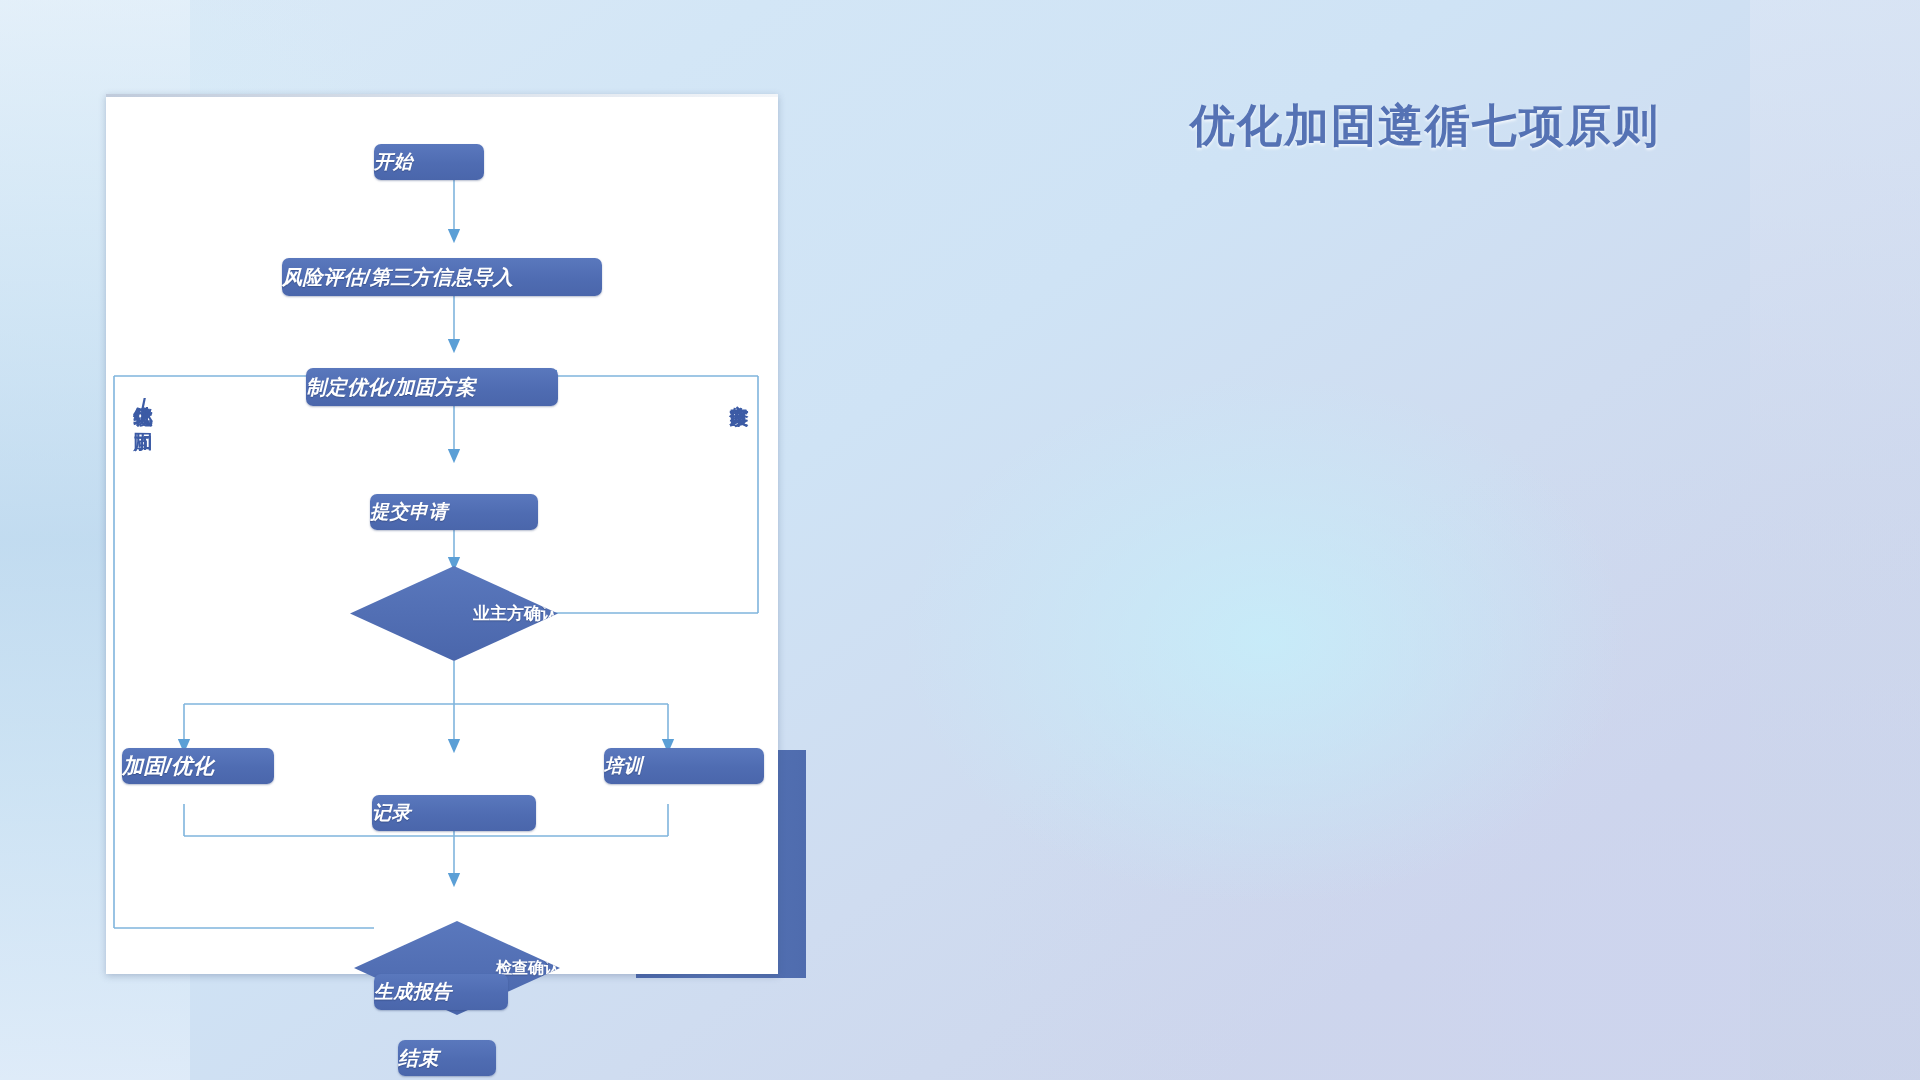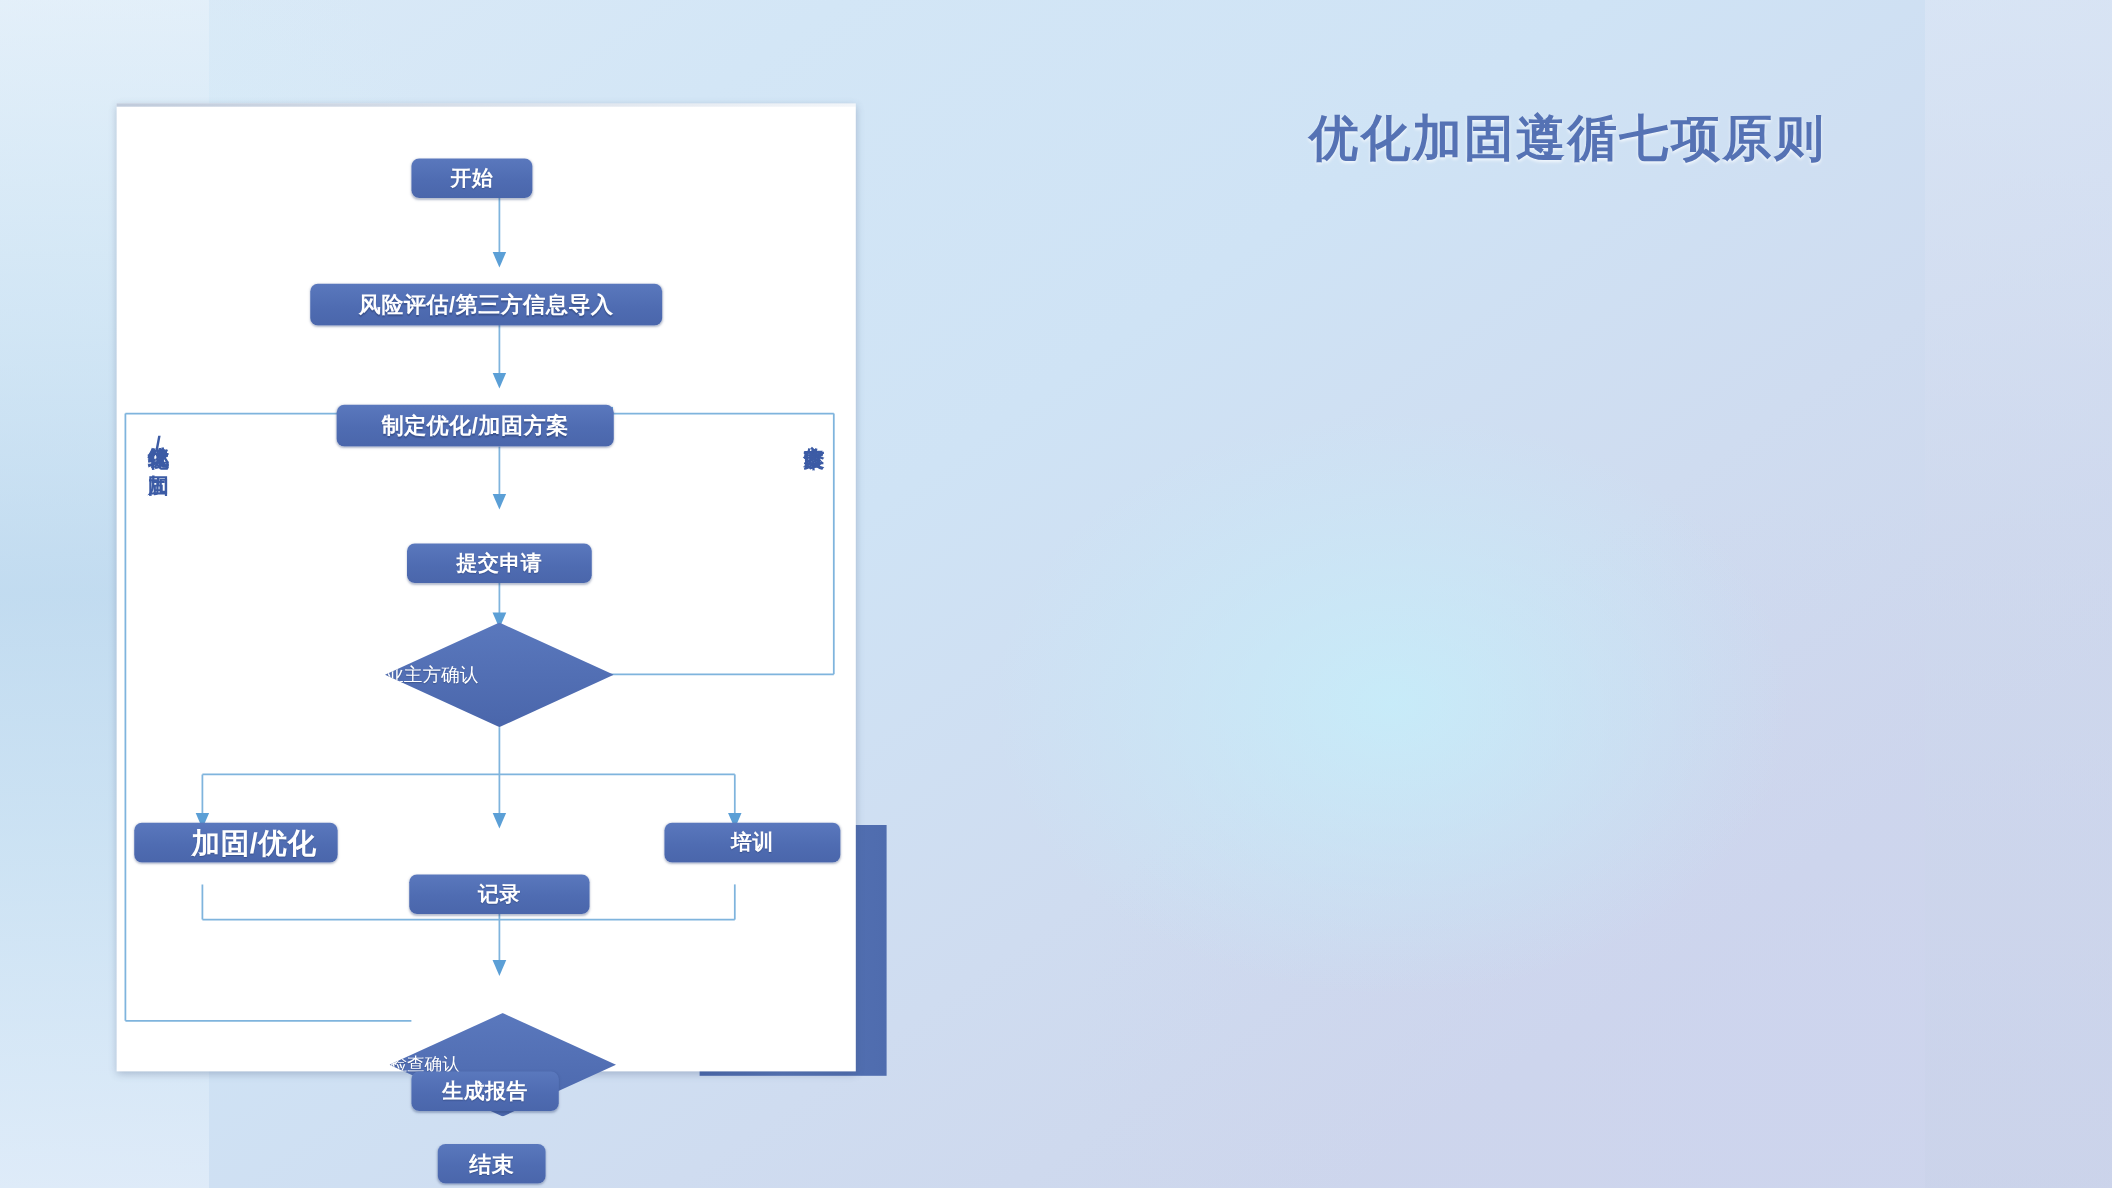--- a/index.html
+++ b/index.html
@@ -43,30 +43,31 @@
     background:linear-gradient(90deg,rgba(140,160,190,.55),rgba(170,190,215,.15));
   }
   #flowsvg{position:absolute;left:0;top:0;}
 
   .node{
     position:absolute;
     background:linear-gradient(180deg,#5a78bd 0%,#4f6cb2 55%,#4a66ab 100%);
     border-radius:7px;
     color:#ffffff;
     font-weight:bold;
-    display:flex;align-items:center;justify-content:center;
+    display:flex;align-items:center;
     letter-spacing:.5px;
     text-shadow:0 1px 1px rgba(25,40,80,.35);
     box-shadow:0 1px 2px rgba(40,60,110,.35);
     white-space:nowrap;
+    font-style:italic;
   }
   .diamond{
     position:absolute;
-    display:flex;align-items:center;justify-content:flex-start;
-    color:#ffffff;font-weight:normal;
+    display:flex;align-items:center;justify-content:flex-end;
+    color:#ffffff;font-weight:bold;
     text-shadow:0 1px 1px rgba(25,40,80,.35);
     background:linear-gradient(180deg,#5a78bd 0%,#4a66ab 100%);
     clip-path:polygon(50% 0%,100% 50%,50% 100%,0% 50%);
     white-space:nowrap;
   }
   .vlabel{
     position:absolute;
     writing-mode:vertical-rl;
     text-orientation:upright;
     color:#3c5ba5;
@@ -170,21 +171,21 @@
     </div>
 
     <div class="node" style="left:264px;top:400px;width:168px;height:36px;font-size:19px;">
       <span>提交申请</span>
     </div>
 
     <div class="diamond" style="left:244px;top:472px;width:208px;height:95px;font-size:17px;">
       <span>业主方确认</span>
     </div>
 
-    <div class="node" style="left:16px;top:654px;width:152px;height:36px;font-size:26px;padding-left:33px;">
+    <div class="node" style="left:16px;top:654px;width:152px;height:36px;font-size:21px;">
       <span>加固/优化</span>
     </div>
 
     <div class="node" style="left:266px;top:678px;width:164px;height:36px;font-size:19px;margin-top:23px;">
       <span>记录</span>
     </div>
 
     <div class="node" style="left:498px;top:654px;width:160px;height:36px;font-size:19px;">
       <span>培训</span>
     </div>

